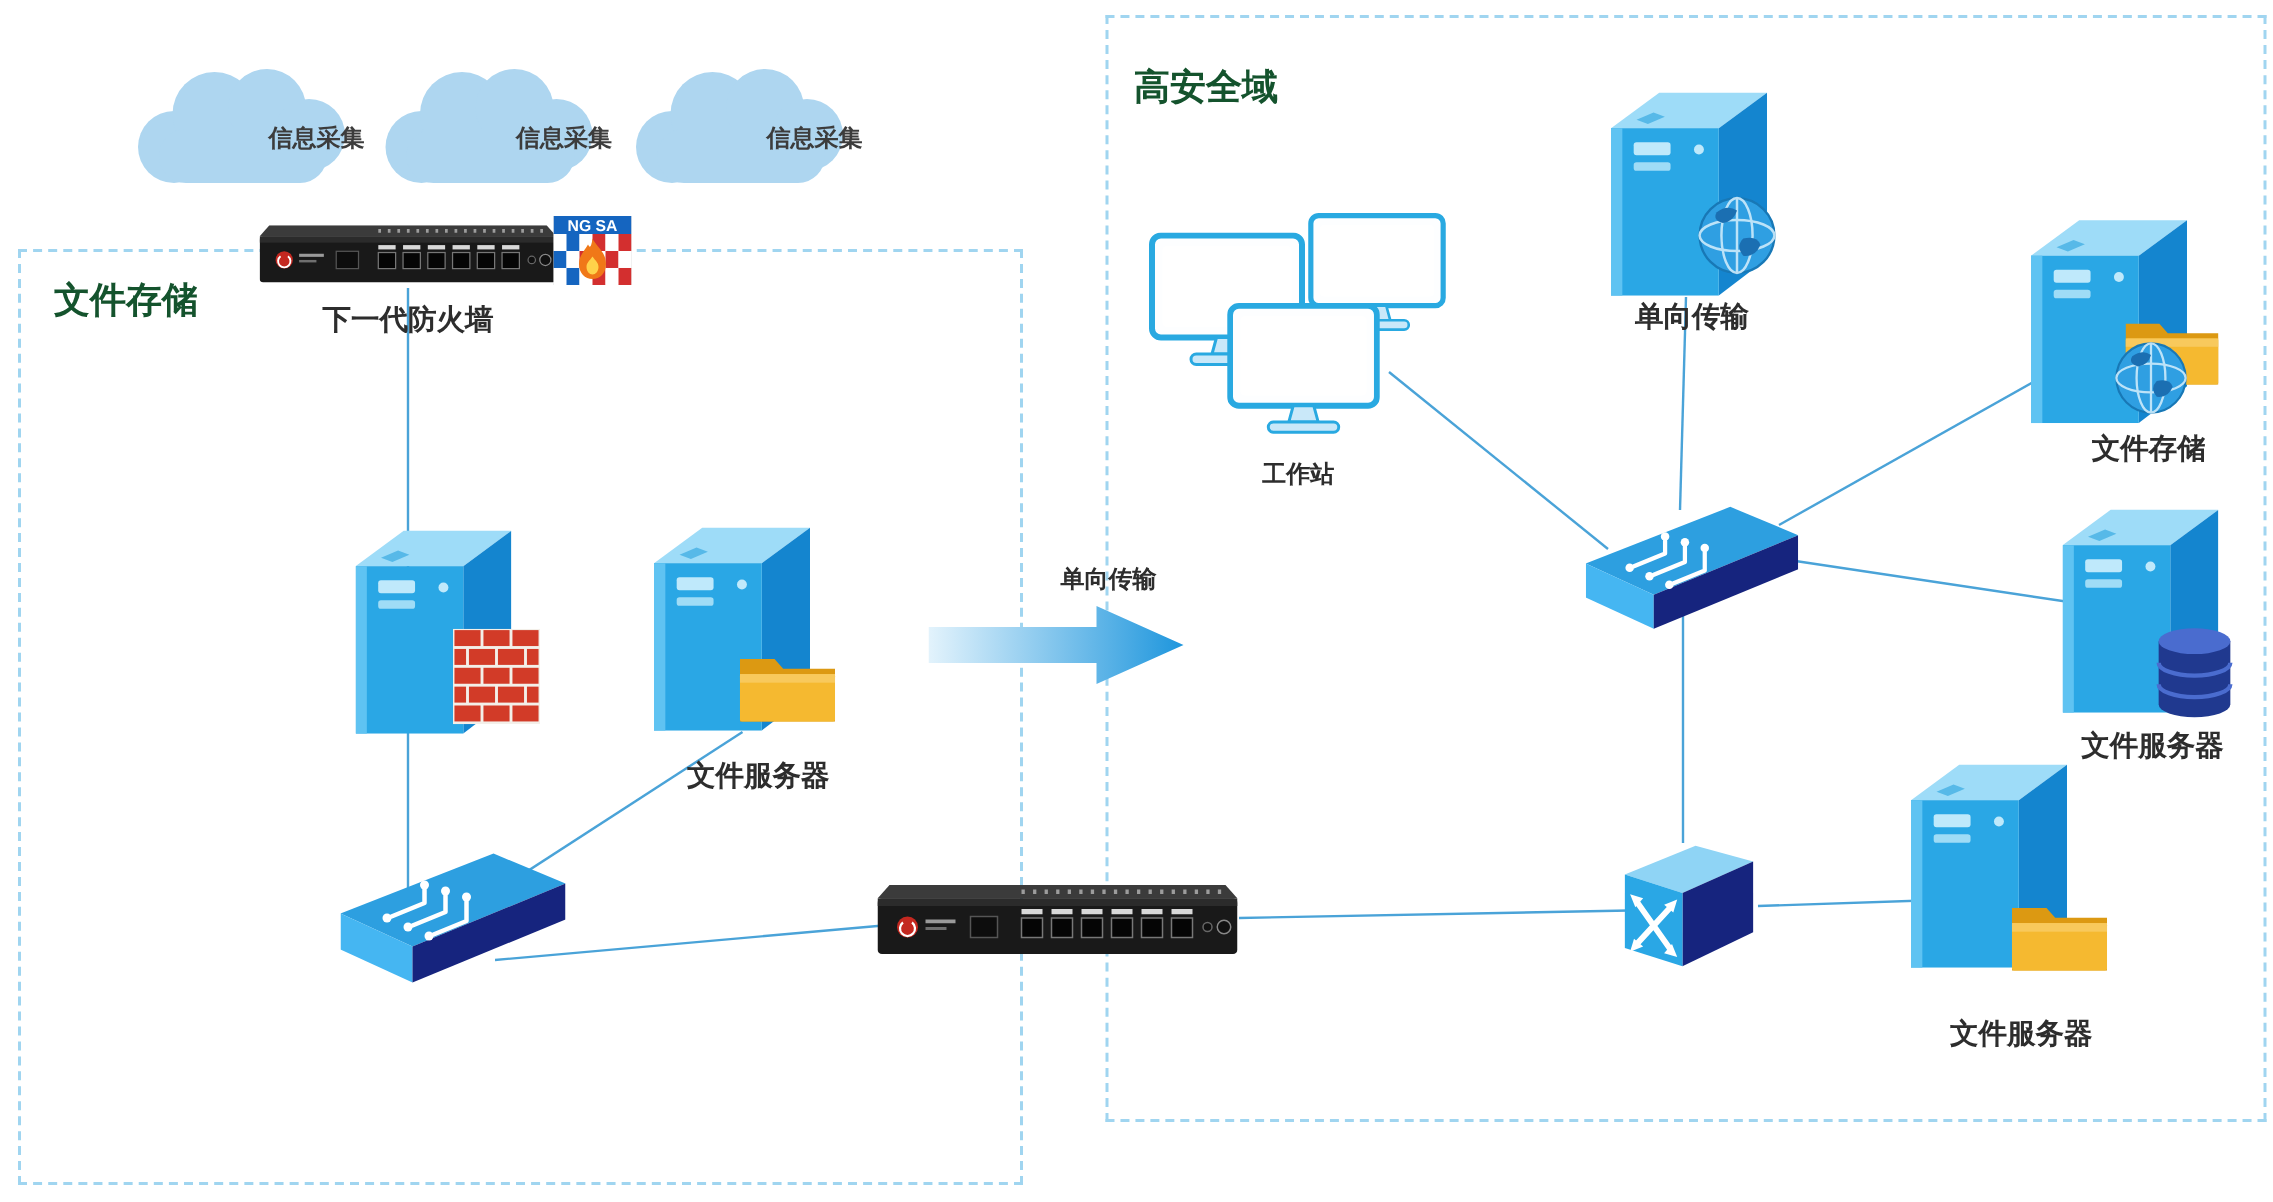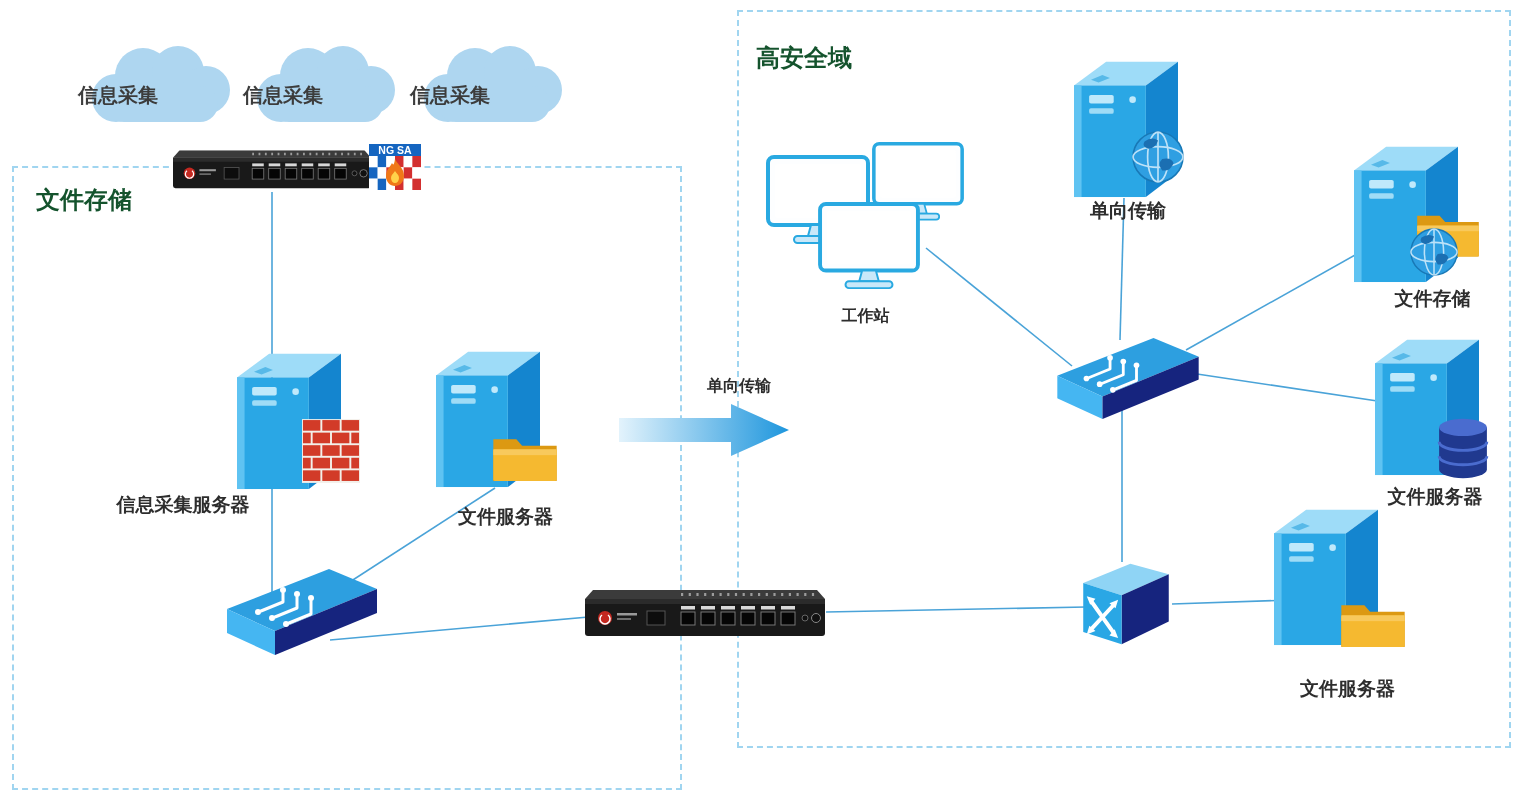--- a/index.html
+++ b/index.html
@@ -5,22 +5,22 @@
   html,body{margin:0;padding:0;background:#fff;}
   .canvas{position:relative;width:1515px;height:801px;background:#ffffff;overflow:hidden;
           font-family:"Liberation Sans","DejaVu Sans",sans-serif;}
   .lines{position:absolute;left:0;top:0;}
   .zone{position:absolute;border:2px dashed #a0d5f0;}
   .node{position:absolute;}
   .node svg{display:block;}
   .zone-title{position:absolute;font-size:24px;font-weight:700;color:#14532d;}
   .lbl{position:absolute;font-size:19px;font-weight:700;color:#2d2d2d;text-align:center;white-space:nowrap;}
   .lbl.big{font-size:16px;}
-  .cloud-label{position:absolute;left:0;right:0;top:42px;text-align:left;
-               font-size:20px;font-weight:700;color:#3c3c3c;}
+  .cloud-label{position:absolute;left:0;right:0;top:42px;text-align:right;
+               font-size:16px;font-weight:700;color:#3c3c3c;}
 </style>
 </head>
 <body>
 
 <div class="canvas">
 
   <svg width="0" height="0" style="position:absolute" aria-hidden="true">
     <defs>
       <linearGradient id="gArr" x1="0" y1="0" x2="1" y2="0">
         <stop offset="0" stop-color="#e3f3fc"></stop>
@@ -234,32 +234,32 @@
         <rect x="17.34" y="34.66" width="8.67" height="11.33" fill="#ffffff"></rect>
           <rect x="26" y="34.66" width="8.67" height="11.33" fill="#d32f2f"></rect>
         <rect x="34.67" y="34.66" width="8.67" height="11.33" fill="#ffffff"></rect>
           <rect x="43.34" y="34.66" width="8.67" height="11.33" fill="#d32f2f"></rect>
       </g>
       <path d="M26,15 C29,21 35,24 35,32 C35,38 31,42 26,42 C21,42 17,38 17,32 C17,26 21,23 23,19 C24,21 25,22 26,15 Z" fill="#f07818"></path>
       <path d="M26,27 C28,30 30,31 30,34 C30,37 28,39 26,39 C24,39 22,37 22,34 C22,31 24,30 26,27 Z" fill="#ffd24a"></path>
       <text x="26" y="10" text-anchor="middle" font-size="10.5" font-weight="bold" fill="#ffffff" font-family="Liberation Sans, sans-serif">NG SA</text>
     </svg>
   </div>
+  <div class="lbl" style="left:173px;top:200px;width:198px">下一代防火墙</div>
 
   <div class="node" style="left:237px;top:349px">
     <svg width="104" height="142" viewBox="0 0 110 150">
         <use href="#sym-server"></use>
       </svg>
   </div>
   <div class="node" style="left:302px;top:419px">
     <svg width="58" height="64" viewBox="0 0 60 66">
         <use href="#sym-brick"></use>
       </svg>
   </div>
-  <div class="lbl" style="left:88px;top:492px;width:190px">信息采集服务器</div>
 
   <div class="node" style="left:436px;top:347px">
     <svg width="104" height="142" viewBox="0 0 110 150">
         <use href="#sym-server"></use>
       </svg>
   </div>
   <div class="node" style="left:489px;top:429px">
     <svg width="72" height="58" viewBox="0 0 100 80">
         <use href="#sym-folder"></use>
       </svg>

